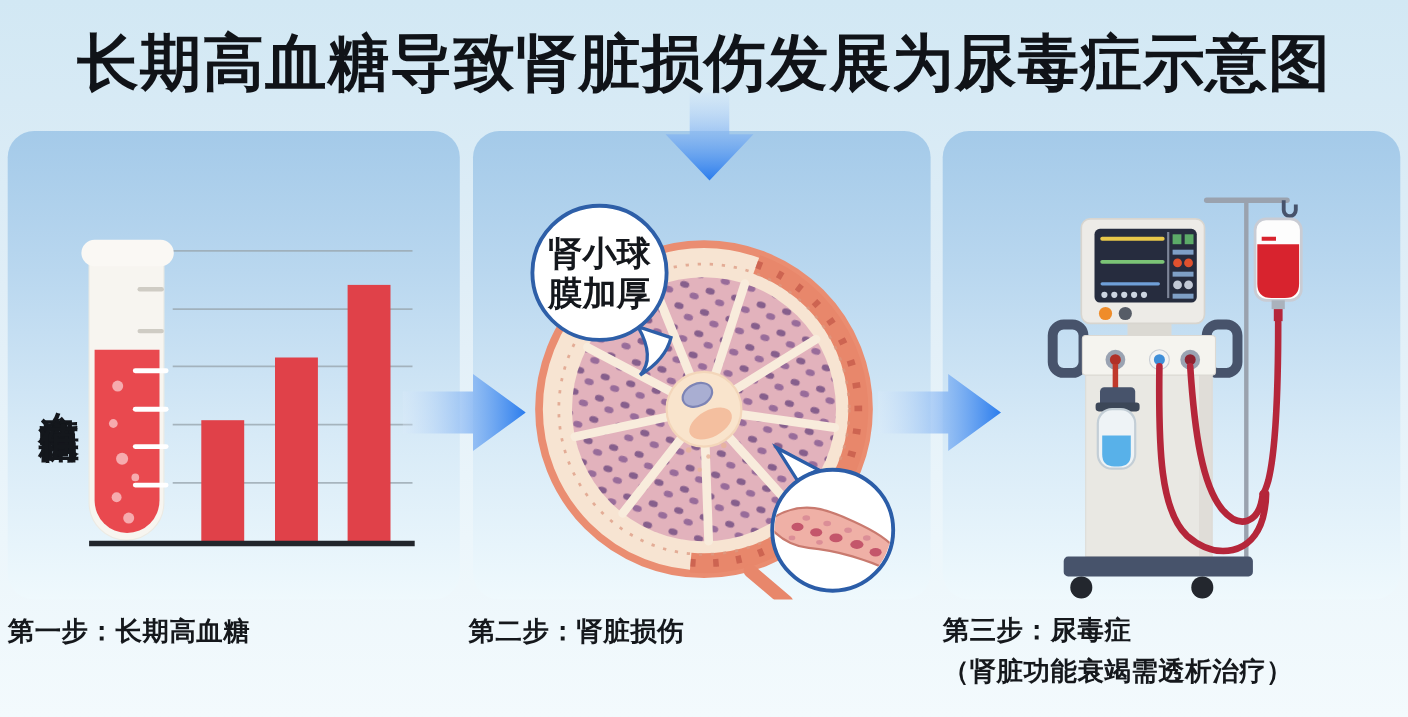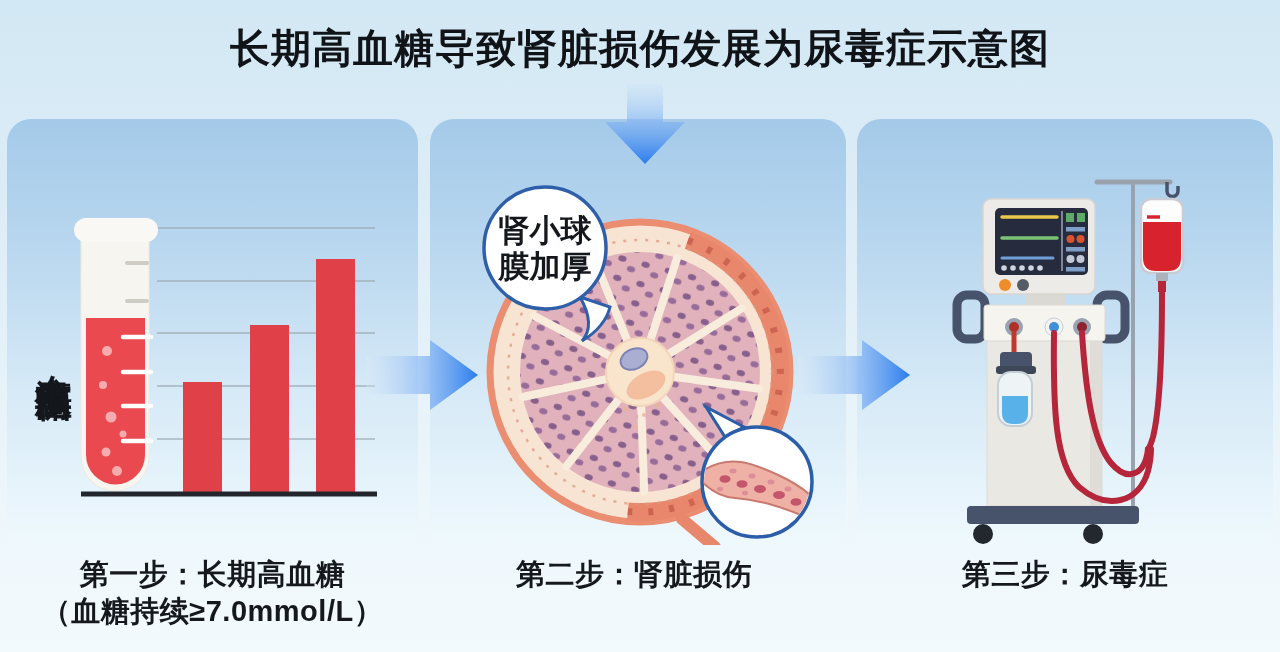--- a/index.html
+++ b/index.html
@@ -3,39 +3,39 @@
 <meta charset="utf-8">
 <style>
   html,body{margin:0;padding:0;}
   body{font-family:"Liberation Sans","DejaVu Sans",sans-serif;}
   .stage{
     position:relative;width:1280px;height:652px;overflow:hidden;
     background:linear-gradient(180deg,#d2e8f4 0%,#e0eef7 40%,#ecf6fb 75%,#f3fafd 100%);
   }
   .page-title{
     position:absolute;top:26px;left:0;width:1280px;text-align:center;
-    font-size:40px;font-weight:800;color:#101318;letter-spacing:1px;line-height:1.1;
+    font-size:56px;font-weight:800;color:#101318;letter-spacing:1px;line-height:1.1;
   }
   .panel{
     position:absolute;top:119px;height:426px;border-radius:24px;
     background:linear-gradient(180deg,#a4cae9 0%,#b9d7ef 30%,#d7eaf7 65%,#eff9fd 100%);
   }
   .panel.p1{left:7px;width:411px;}
   .panel.p2{left:430px;width:416px;}
   .panel.p3{left:857px;width:416px;}
   .art{position:absolute;display:block;}
   .v-label{
     position:absolute;left:30px;top:231px;width:46px;height:240px;
     writing-mode:vertical-rl;text-orientation:upright;
     font-size:37px;font-weight:700;color:#14171c;line-height:46px;letter-spacing:2px;
     text-align:center;
   }
   .caption{
-    position:absolute;top:556px;text-align:center;color:#15181c;
-    font-size:29px;font-weight:700;line-height:37px;letter-spacing:.5px;
+    position:absolute;top:556px;text-align:left;color:#15181c;
+    font-size:24px;font-weight:700;line-height:37px;letter-spacing:.5px;
   }
   .caption span{display:block;}
   .cap1{left:7px;width:411px;}
   .cap2{left:426px;width:416px;}
   .cap3{left:857px;width:416px;font-family:Liberation Serif, serif;}
   .arrow{position:absolute;}
   text.bubble-txt{font-family:"Liberation Sans","DejaVu Sans",sans-serif;
     font-size:31px;font-weight:700;fill:#14171c;}
 </style>
 </head>
@@ -272,22 +272,22 @@
       <linearGradient id="agR2" x1="0" y1="0" x2="1" y2="0">
         <stop offset="0" stop-color="#dcebfa" stop-opacity="0.3"></stop>
         <stop offset="1" stop-color="#2a7ced"></stop>
       </linearGradient>
     </defs>
     <polygon points="0,20 64,20 64,4 112,39 64,74 64,58 0,58" fill="url(#agR2)"></polygon>
   </svg>
 
   <div class="caption cap1">
     <span>第一步：长期高血糖</span>
-    <span>（血糖持续≥7.0mmol/L）</span>
   </div>
   <div class="caption cap2">
     <span>第二步：肾脏损伤</span>
   </div>
   <div class="caption cap3">
     <span>第三步：尿毒症</span>
+    <span>（肾脏功能衰竭需透析治疗）</span>
   </div>
 
 </div>
 
 </body></html>

